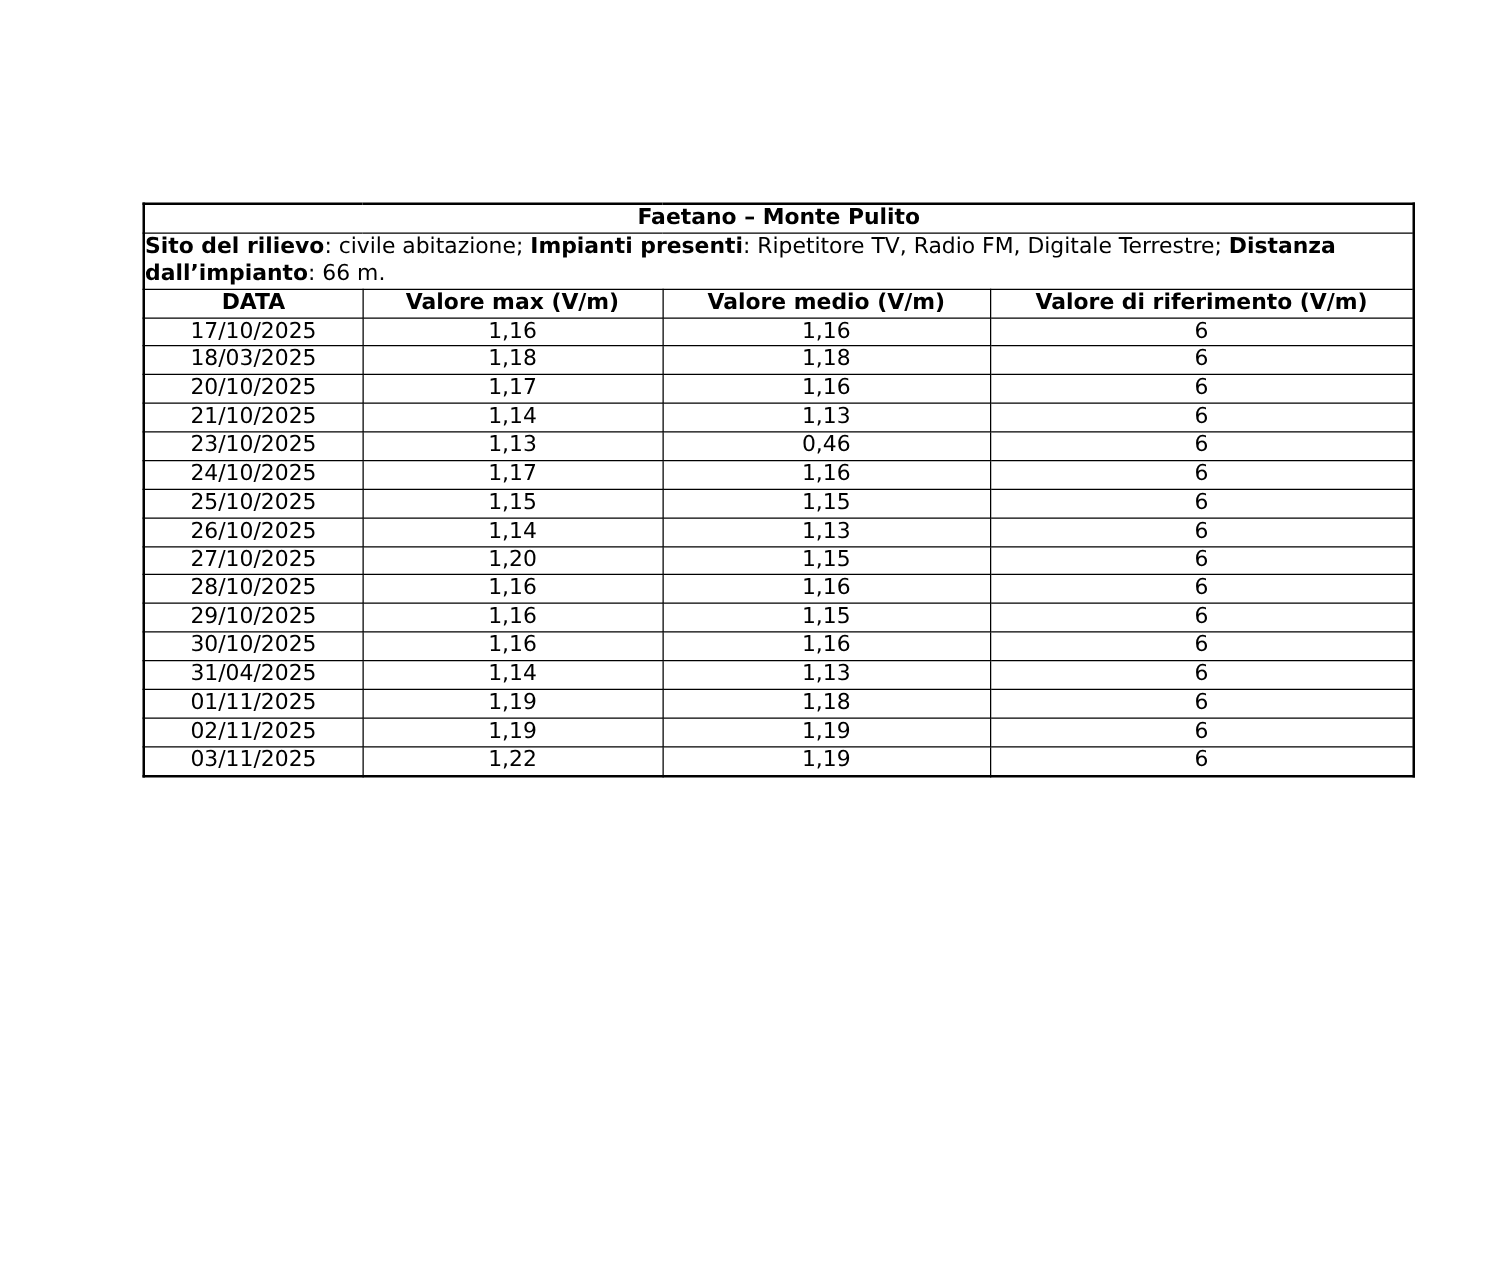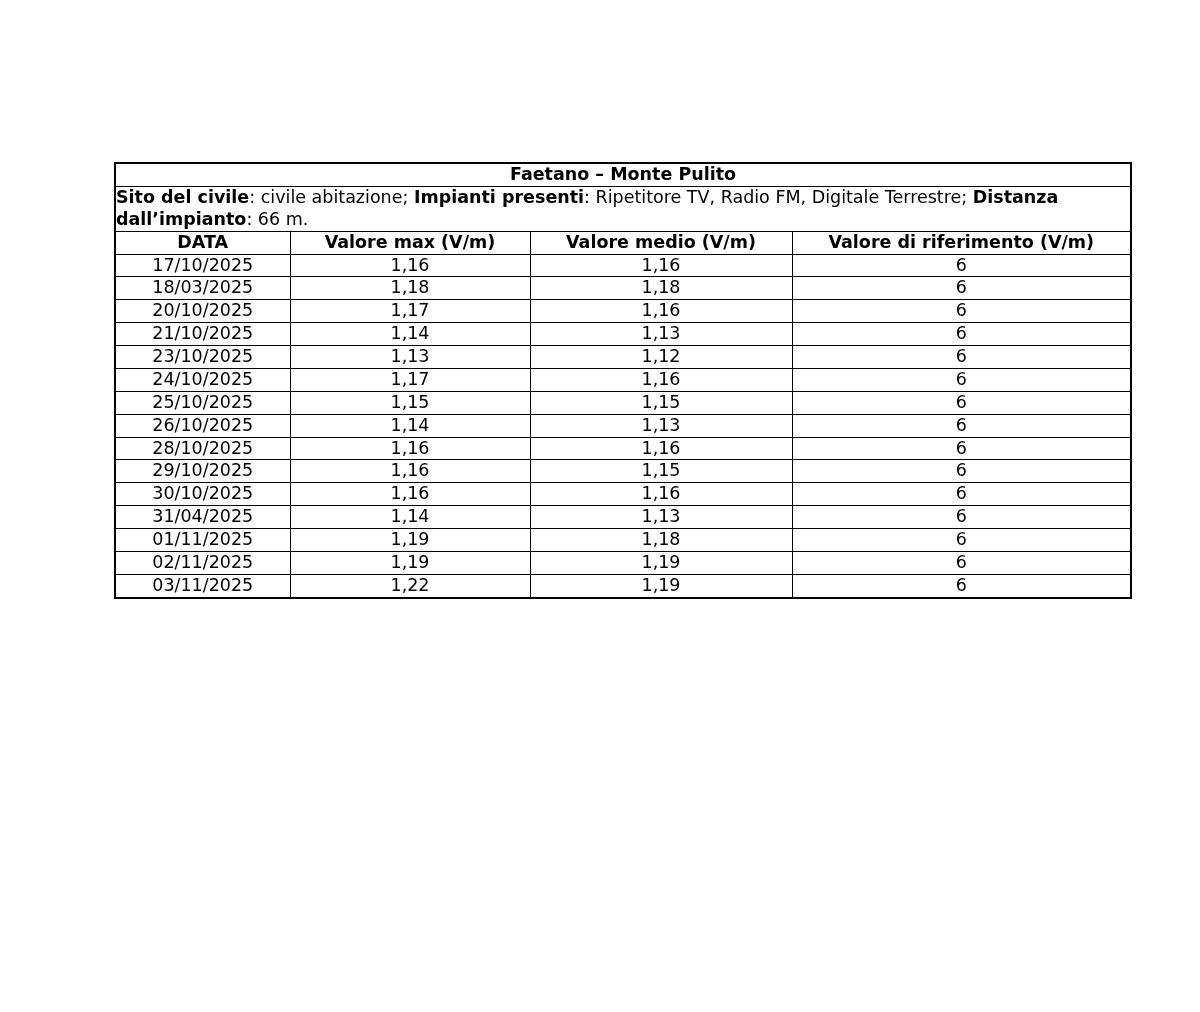--- a/index.html
+++ b/index.html
@@ -71,21 +71,21 @@
       <col class="c-date">
       <col class="c-max">
       <col class="c-med">
       <col class="c-rif">
     </colgroup>
     <tbody>
       <tr>
         <td class="title-cell" colspan="4">Faetano – Monte Pulito</td>
       </tr>
       <tr>
-        <td class="info-cell" colspan="4"><b>Sito del civile</b><span>: civile abitazione; </span><b>Impianti presenti</b><span>: Ripetitore TV, Radio FM, Digitale Terrestre; </span><b>Distanza dall’impianto</b><span>: 66 m.</span></td>
+        <td class="info-cell" colspan="4"><b>Sito del rilievo</b><span>: civile abitazione; </span><b>Impianti presenti</b><span>: Ripetitore TV, Radio FM, Digitale Terrestre; </span><b>Distanza dall’impianto</b><span>: 66 m.</span></td>
       </tr>
       <tr>
         <th class="head-cell">DATA</th>
         <th class="head-cell">Valore max (V/m)</th>
         <th class="head-cell">Valore medio (V/m)</th>
         <th class="head-cell">Valore di riferimento (V/m)</th>
       </tr>
       <tr>
         <td class="data-cell">17/10/2025</td>
         <td class="data-cell">1,16</td>
@@ -106,39 +106,45 @@
       </tr>
       <tr>
         <td class="data-cell">21/10/2025</td>
         <td class="data-cell">1,14</td>
         <td class="data-cell">1,13</td>
         <td class="data-cell">6</td>
       </tr>
       <tr>
         <td class="data-cell">23/10/2025</td>
         <td class="data-cell">1,13</td>
-        <td class="data-cell">1,12</td>
+        <td class="data-cell">0,46</td>
         <td class="data-cell">6</td>
       </tr>
       <tr>
         <td class="data-cell">24/10/2025</td>
         <td class="data-cell">1,17</td>
         <td class="data-cell">1,16</td>
         <td class="data-cell">6</td>
       </tr>
       <tr>
         <td class="data-cell">25/10/2025</td>
         <td class="data-cell">1,15</td>
         <td class="data-cell">1,15</td>
         <td class="data-cell">6</td>
       </tr>
       <tr>
         <td class="data-cell">26/10/2025</td>
         <td class="data-cell">1,14</td>
         <td class="data-cell">1,13</td>
+        <td class="data-cell">6</td>
+      </tr>
+      <tr>
+        <td class="data-cell">27/10/2025</td>
+        <td class="data-cell">1,20</td>
+        <td class="data-cell">1,15</td>
         <td class="data-cell">6</td>
       </tr>
       <tr>
         <td class="data-cell">28/10/2025</td>
         <td class="data-cell">1,16</td>
         <td class="data-cell">1,16</td>
         <td class="data-cell">6</td>
       </tr>
       <tr>
         <td class="data-cell">29/10/2025</td>

